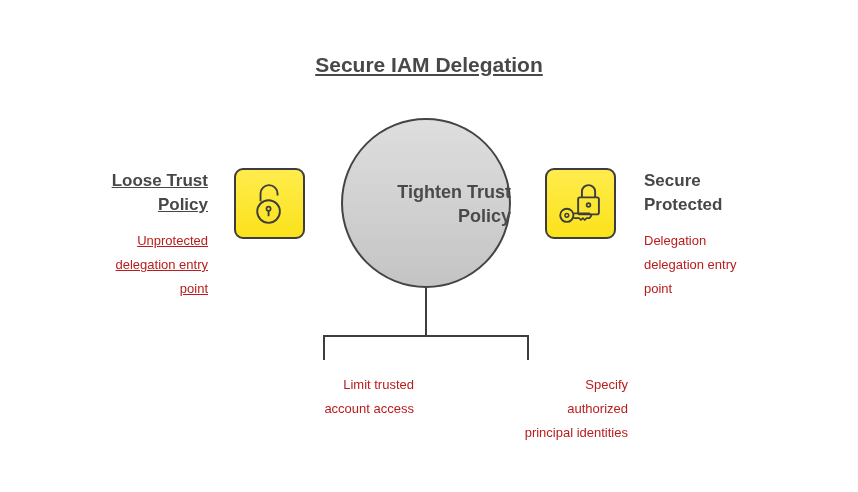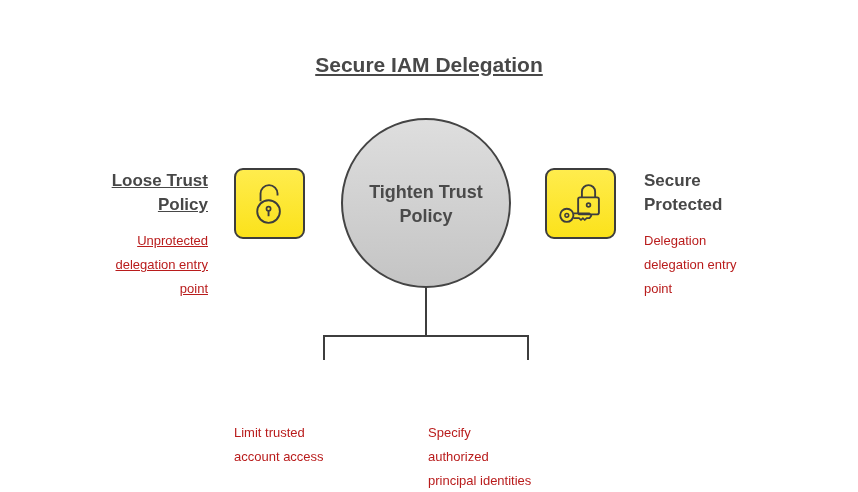--- a/index.html
+++ b/index.html
@@ -4,28 +4,28 @@
 <style>
   html, body { margin: 0; padding: 0; background: #ffffff; }
   body { width: 858px; height: 492px; position: relative; overflow: hidden;
          font-family: "Liberation Sans", sans-serif; color: #4a4a4a; }
   .title { position: absolute; left: 0; width: 858px; top: 53px; text-align: center;
            font-size: 21px; font-weight: bold; color: #484848; text-decoration: underline; }
   .label-title { position: absolute; font-weight: bold; font-size: 17px; line-height: 24px; color: #474747; }
   .label-desc { position: absolute; font-size: 13px; line-height: 24px; color: #b91c1c; }
   .right-align { text-align: right; text-decoration: underline; }
   .left-align { text-align: left; }
-  .center-align { text-align: left; margin-top: 48px; }
+  .center-align { text-align: right; }
   .icon-box { position: absolute; width: 71px; height: 71px; border: 2px solid #3d3d3d; border-radius: 9px;
               background: linear-gradient(#ffec4d, #fbe21b); box-sizing: border-box; }
   .icon-box svg { position: absolute; left: 0; top: 0; width: 100%; height: 100%; }
   .circle { position: absolute; left: 341px; top: 118px; width: 170px; height: 170px; border-radius: 50%;
             border: 2px solid #444; box-sizing: border-box;
             background: linear-gradient(#dedede, #c4c4c4); }
-  .circle-text { position: absolute; left: 341px; top: 180px; width: 170px; text-align: center;
+  .circle-text { position: absolute; left: 341px; top: 180px; width: 170px; text-align: right;
                  font-weight: bold; font-size: 18px; line-height: 24px; color: #4a4a4a; }
   .connectors { position: absolute; left: 0; top: 0; }
 </style>
 </head>
 <body>
 
 <div class="title">Secure IAM Delegation</div>
 
 <div class="label-title right-align" style="left:40px; top:169px; width:168px;">
   <div>Loose Trust</div>

